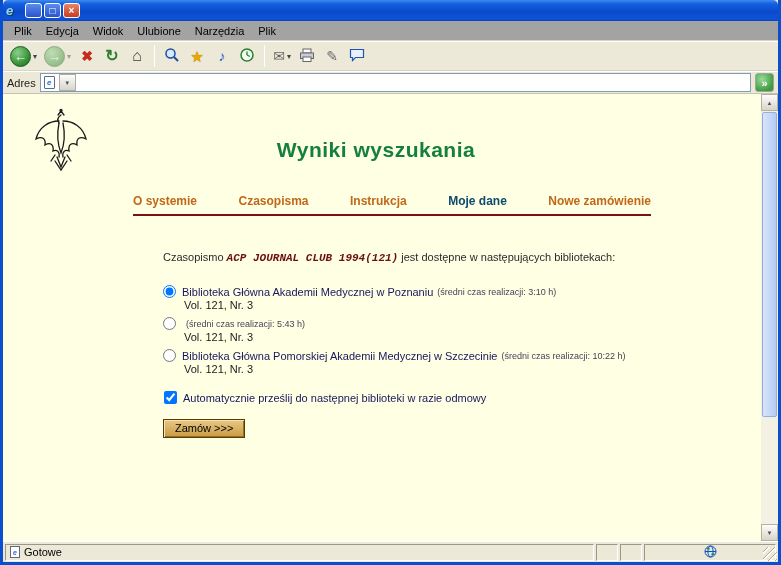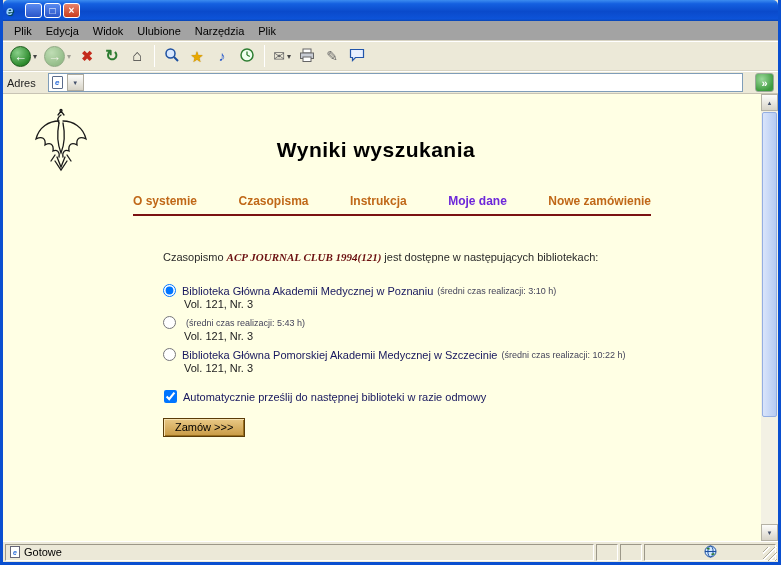--- a/index.html
+++ b/index.html
@@ -43,21 +43,21 @@
   .g-stop { color:#C42B1C; font-weight:bold; }
   .g-refresh { color:#2E7D32; font-size:16px; font-weight:bold; }
   .g-home { color:#3A3A3A; font-size:16px; }
   .g-star { color:#E8A800; font-size:15px; text-shadow:0 0 1px #9A6A00; }
   .g-media { color:#2255CC; font-size:14px; }
   .g-mail { color:#666; font-size:14px; }
   .g-edit { color:#666; font-size:14px; }
   .tb-sep { width:1px; height:22px; background:#C4C0B0; border-right:1px solid #FFF; margin:0 4px; }
 
   
-  .addressbar { height:23px; flex:0 0 23px; display:flex; align-items:center; gap:12px; padding:0 4px;
+  .addressbar { height:23px; flex:0 0 23px; display:flex; align-items:center; gap:4px; padding:0 4px;
                 background:#ECE9D8; border-top:1px solid #FFF; border-bottom:1px solid #C8C4B4; }
   .addr-label { color:#222; }
   .addr-field { flex:1; height:19px; background:#fff; border:1px solid #7F9DB9; display:flex;
                 align-items:center; padding-left:3px; gap:4px; }
   .page-icon { width:11px; height:13px; background:#FFF; border:1px solid #5A6B8C; border-radius:1px;
                display:flex; align-items:center; justify-content:center; flex:0 0 11px; }
   .page-icon span { font-size:8px; font-weight:bold; font-style:italic; color:#2A6BD8; line-height:1; }
   .addr-text { flex:1; white-space:nowrap; overflow:hidden; }
   .addr-drop { width:17px; height:17px; background:linear-gradient(180deg,#FDFDFB,#D8D4C8);
                border:1px solid #B0ACA0; display:flex; align-items:center; justify-content:center;
@@ -74,37 +74,37 @@
             border:1px solid #B5B2A5; display:flex; align-items:center; justify-content:center;
             font-size:6px; color:#44506B; }
   .sb-thumb { width:15px; height:305px; margin-top:1px;
               background:linear-gradient(90deg,#D9E4FB,#B6CBF2); border:1px solid #94AEE2; border-radius:2px; }
   .sb-fill { flex:1; }
 
   
   .pg-header { position:relative; height:100px; }
   .eagle { position:absolute; left:30px; top:14px; }
   .page-title { position:absolute; left:0; right:12px; top:44px; text-align:center;
-                font-size:21px; font-weight:bold; color:#000000; letter-spacing:.5px; }
+                font-size:21px; font-weight:bold; color:#15803d; letter-spacing:.5px; }
   .docmed-logo { position:absolute; right:30px; top:18px; font-style:italic; font-weight:bold;
                  text-shadow:2px 2px 2px rgba(110,110,130,.55); line-height:1; }
   .logo-l1 { font-size:22px; color:#20307E; margin-left:2px; }
   .logo-l2 { margin-top:-6px; margin-left:12px; }
   .logo-at { font-size:27px; color:#C00000; }
   .logo-med { font-size:22px; color:#20307E; }
 
   .nav { margin-left:130px; width:518px; display:flex; justify-content:space-between;
          font-size:12px; font-weight:bold; }
   .nav-link { color:#C06818; cursor:pointer; }
-  .nav-link.active { color:#6d28d9; cursor:default; }
+  .nav-link.active { color:#0c4a6e; cursor:default; }
   .nav-rule { margin-left:130px; width:518px; height:2px; background:#7B1212; margin-top:6px; }
 
   .content { margin:34px 0 0 160px; width:580px; font-size:11px; color:#2A2A2A; }
   .intro { line-height:14px; }
-  .journal { font-family:Liberation Serif, serif; font-style:italic; font-weight:bold; color:#6B1010; }
+  .journal { font-family:Liberation Mono, monospace; font-style:italic; font-weight:bold; color:#6B1010; }
 
   .libs { margin-top:20px; }
   .lib-row { margin-bottom:2px; }
   .lib-label { display:flex; align-items:center; }
   .lib-radio { margin:0 6px 0 0; width:13px; height:13px; }
   .lib-name { font-weight:normal; color:#17175E; white-space:nowrap; }
   .lib-time { font-size:9px; color:#44445A; margin-left:4px; white-space:nowrap; }
   .lib-vol { margin:1px 0 6px 21px; color:#222; }
 
   .auto-row { display:flex; align-items:center; margin-top:16px; color:#17175E; }

